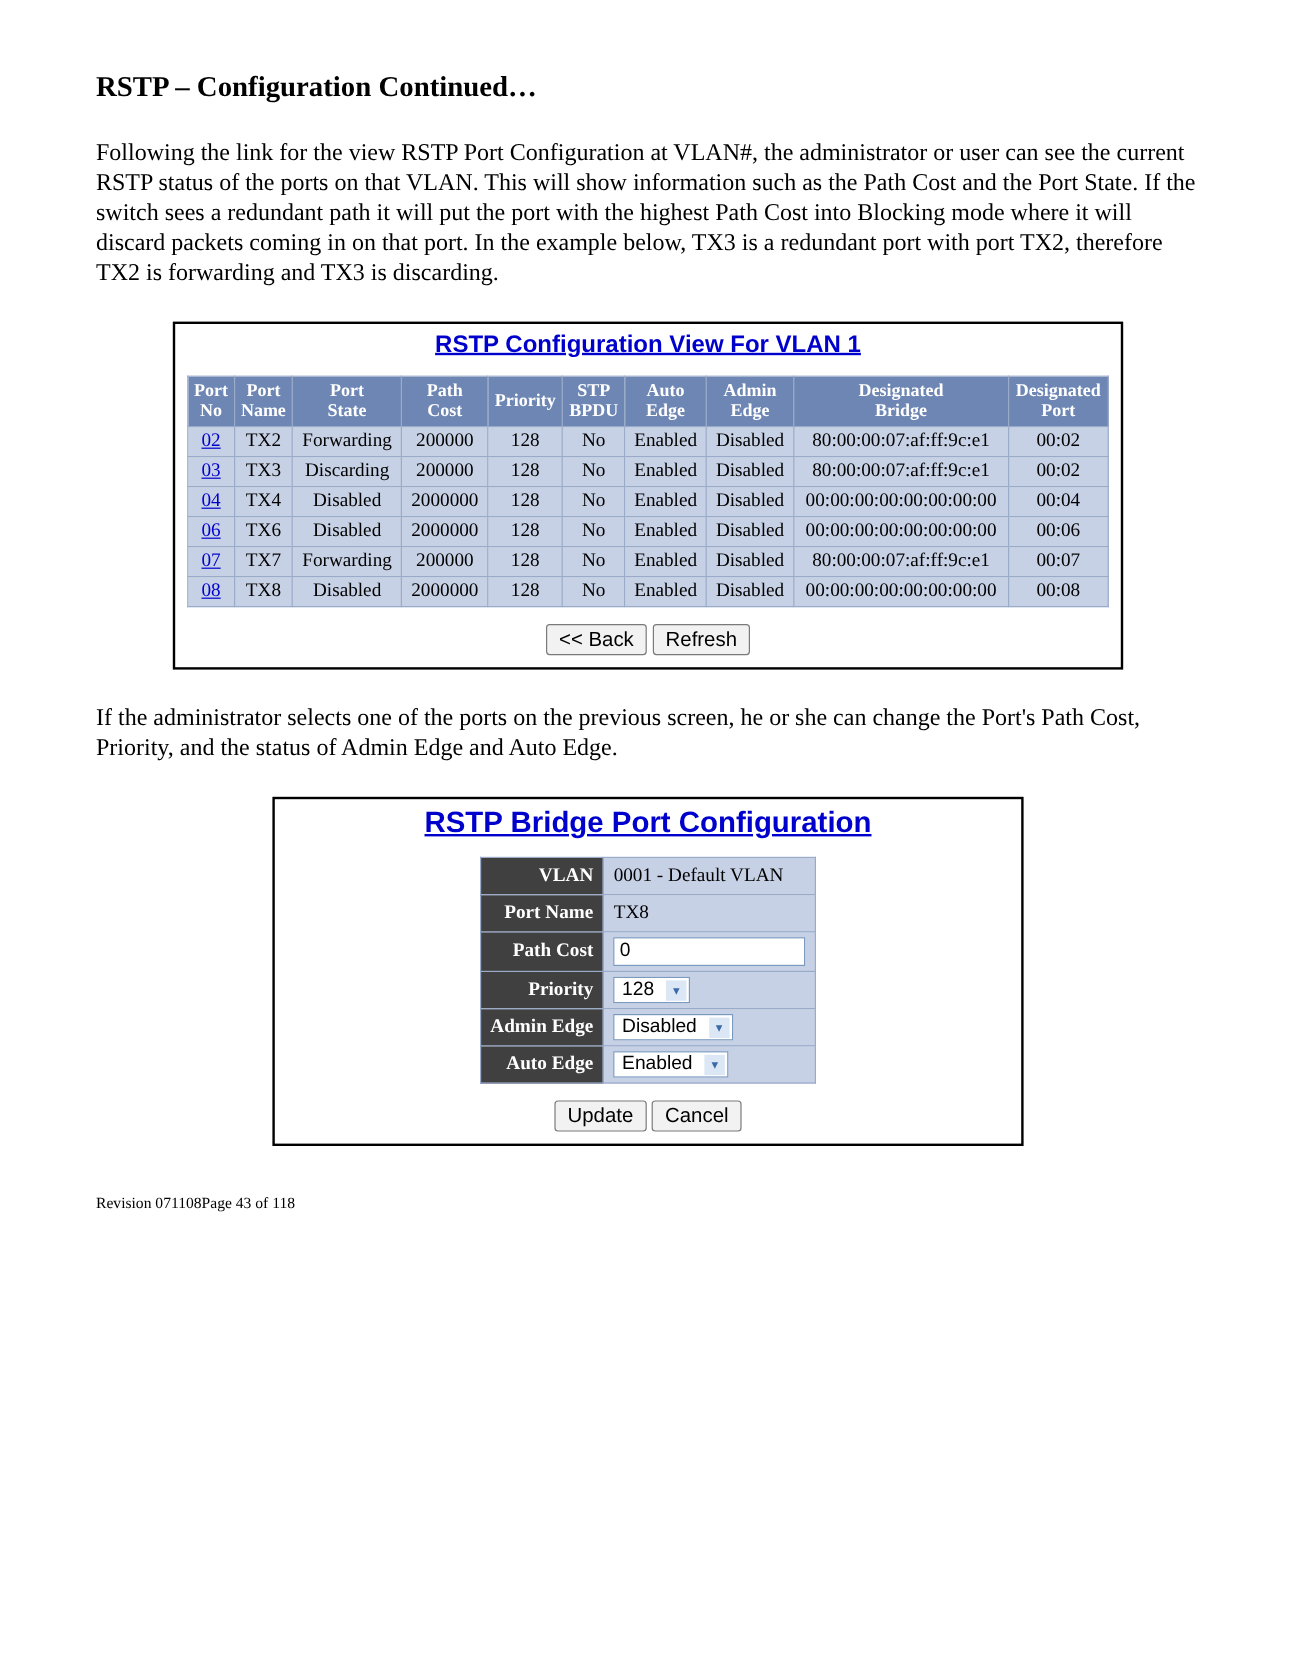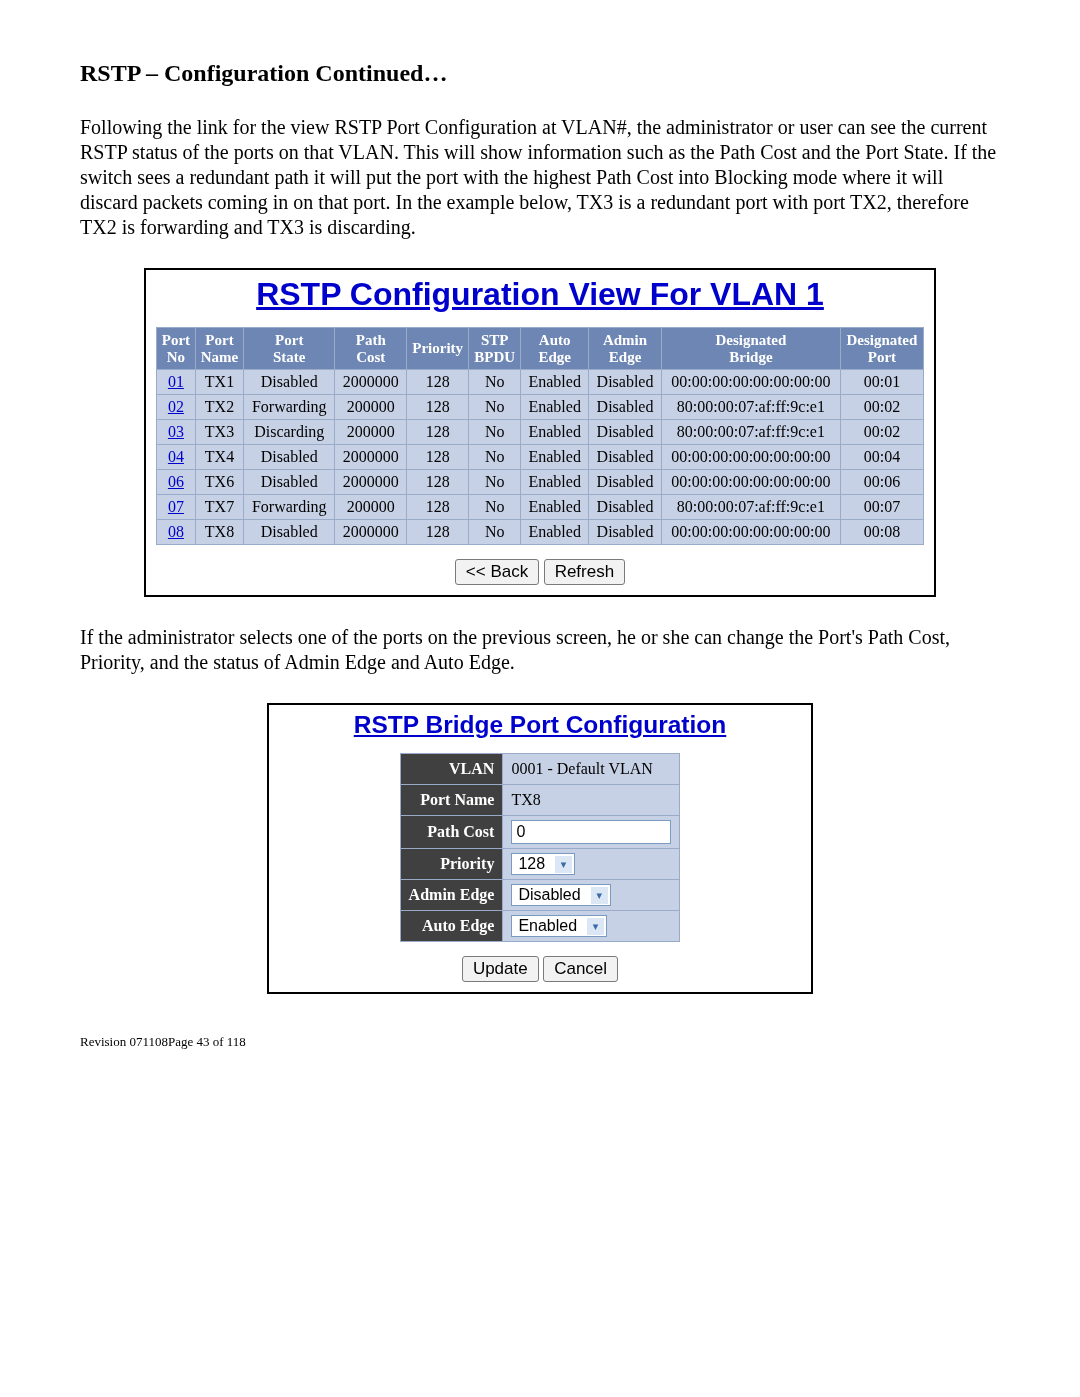--- a/index.html
+++ b/index.html
@@ -23,28 +23,28 @@
     font-size: 20px;
     line-height: 1.25;
     margin: 0 0 28px 0;
   }
   .panel {
     border: 2px solid #000;
     margin: 0 auto 28px auto;
     background: #fff;
   }
   .panel1 { width: 792px; }
-  .panel2 { width: 546px; }
+  .panel2 { width: 626px; }
   .panel-title {
     text-align: center;
     padding: 6px 0 14px 0;
   }
   .panel-title a {
     font-family: Verdana, Arial, sans-serif;
-    font-size: 32px;
+    font-size: 20px;
     font-weight: bold;
     color: #0000cc;
     text-decoration: underline;
   }
   .panel-title.smaller a { font-size: 24.5px; }
   table.cfg {
     border-collapse: collapse;
     width: calc(100% - 20px);
     margin: 0 auto;
     font-family: "Times New Roman", Times, serif;
@@ -173,32 +173,20 @@
             <th class="col">Priority</th>
             <th class="col">STP<br>BPDU</th>
             <th class="col">Auto<br>Edge</th>
             <th class="col">Admin<br>Edge</th>
             <th class="col">Designated<br>Bridge</th>
             <th class="col">Designated<br>Port</th>
           </tr>
       </thead>
       <tbody id="t1-body">
           <tr>
-            <td><a href="#">01</a></td>
-            <td>TX1</td>
-            <td>Disabled</td>
-            <td>2000000</td>
-            <td>128</td>
-            <td>No</td>
-            <td>Enabled</td>
-            <td>Disabled</td>
-            <td>00:00:00:00:00:00:00:00</td>
-            <td>00:01</td>
-          </tr>
-          <tr>
             <td><a href="#">02</a></td>
             <td>TX2</td>
             <td>Forwarding</td>
             <td>200000</td>
             <td>128</td>
             <td>No</td>
             <td>Enabled</td>
             <td>Disabled</td>
             <td>80:00:00:07:af:ff:9c:e1</td>
             <td>00:02</td>

